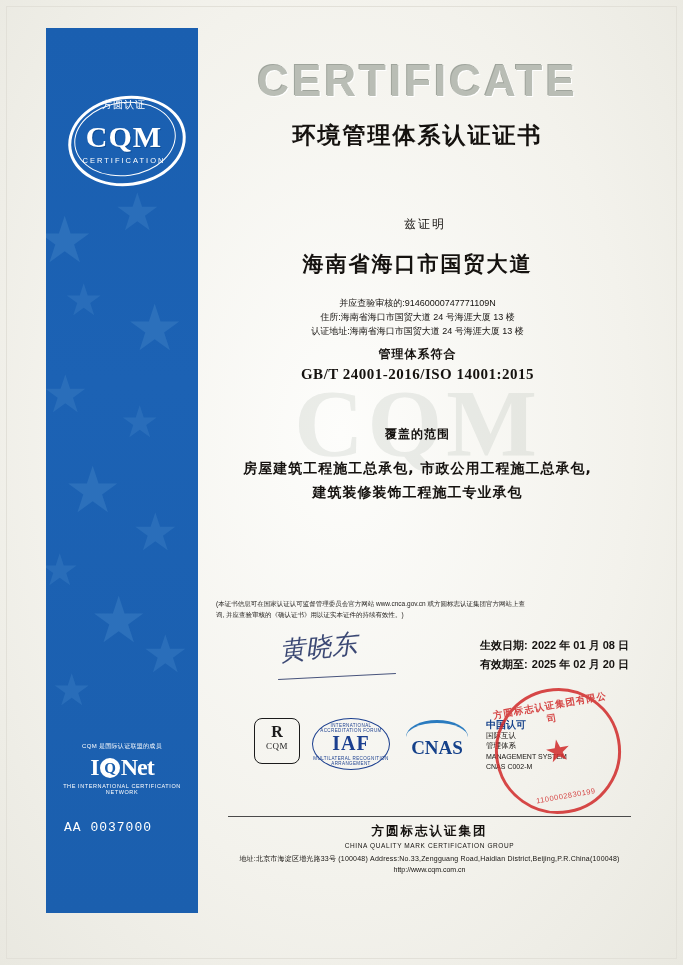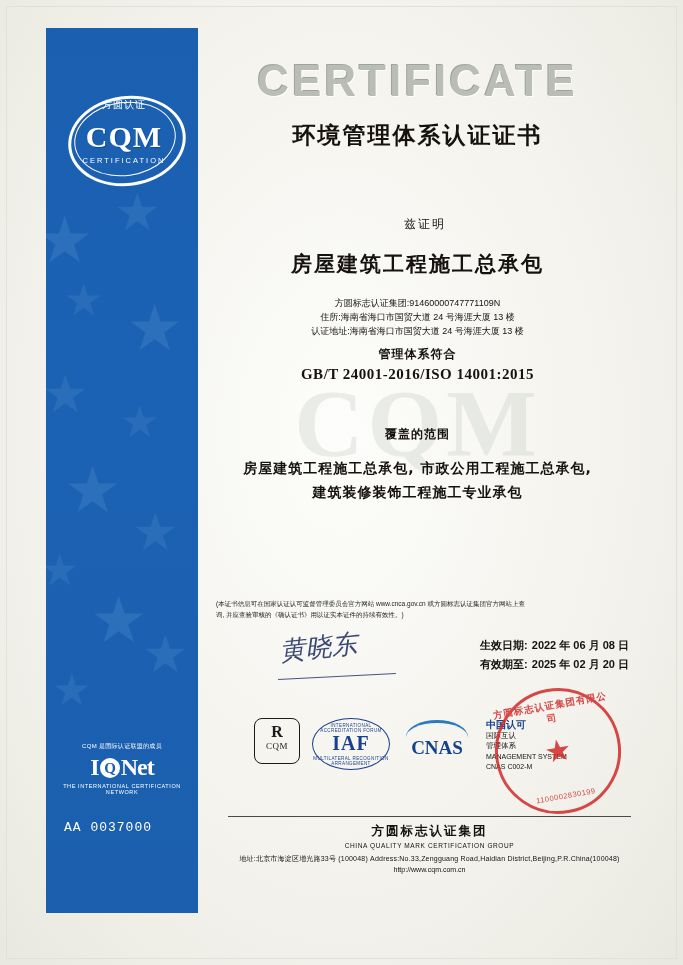--- a/index.html
+++ b/index.html
@@ -541,24 +541,24 @@
 
   <div class="body-panel">
 
     <div class="wm-cqm">CQM</div>
 
     <div class="cert-word">CERTIFICATE</div>
     <div class="title-cn">环境管理体系认证证书</div>
 
 
     <div class="hereby">兹证明</div>
-    <div class="company">房屋建筑工程施工总承包</div>
+    <div class="company">海南省海口市国贸大道</div>
 
     <div class="info-lines">
-      <div>方圆标志认证集团:91460000747771109N</div>
+      <div>并应查验审核的:91460000747771109N</div>
       <div>住所:海南省海口市国贸大道 24 号海涯大厦 13 楼</div>
       <div>认证地址:海南省海口市国贸大道 24 号海涯大厦 13 楼</div>
     </div>
 
     <div class="std-label">管理体系符合</div>
     <div class="std-value">GB/T 24001-2016/ISO 14001:2015</div>
 
     <div class="scope-label">覆盖的范围</div>
     <div class="scope-body">
       <div>房屋建筑工程施工总承包,  市政公用工程施工总承包,</div>
@@ -568,21 +568,21 @@
     <div class="disclaimer">
       <div>(本证书信息可在国家认证认可监督管理委员会官方网站 www.cnca.gov.cn 或方圆标志认证集团官方网站上查</div>
       <div>询, 并应查验审核的《确认证书》用以证实本证件的持续有效性。)</div>
     </div>
 
     <div class="signature">黄晓东</div>
     <div class="sig-underline"></div>
 
     <div class="dates">
       <div class="row">
-        <span class="k">生效日期:</span><span>2022 年 06 月 08 日</span>
+        <span class="k">生效日期:</span><span>2022 年 01 月 08 日</span>
       </div>
       <div class="row">
         <span class="k">有效期至:</span><span>2025 年 02 月 20 日</span>
       </div>
     </div>
 
     <div class="logo-row">
       <div class="lg lg-rcqm">
         <span class="r">R</span>
         <span class="c">CQM</span>

